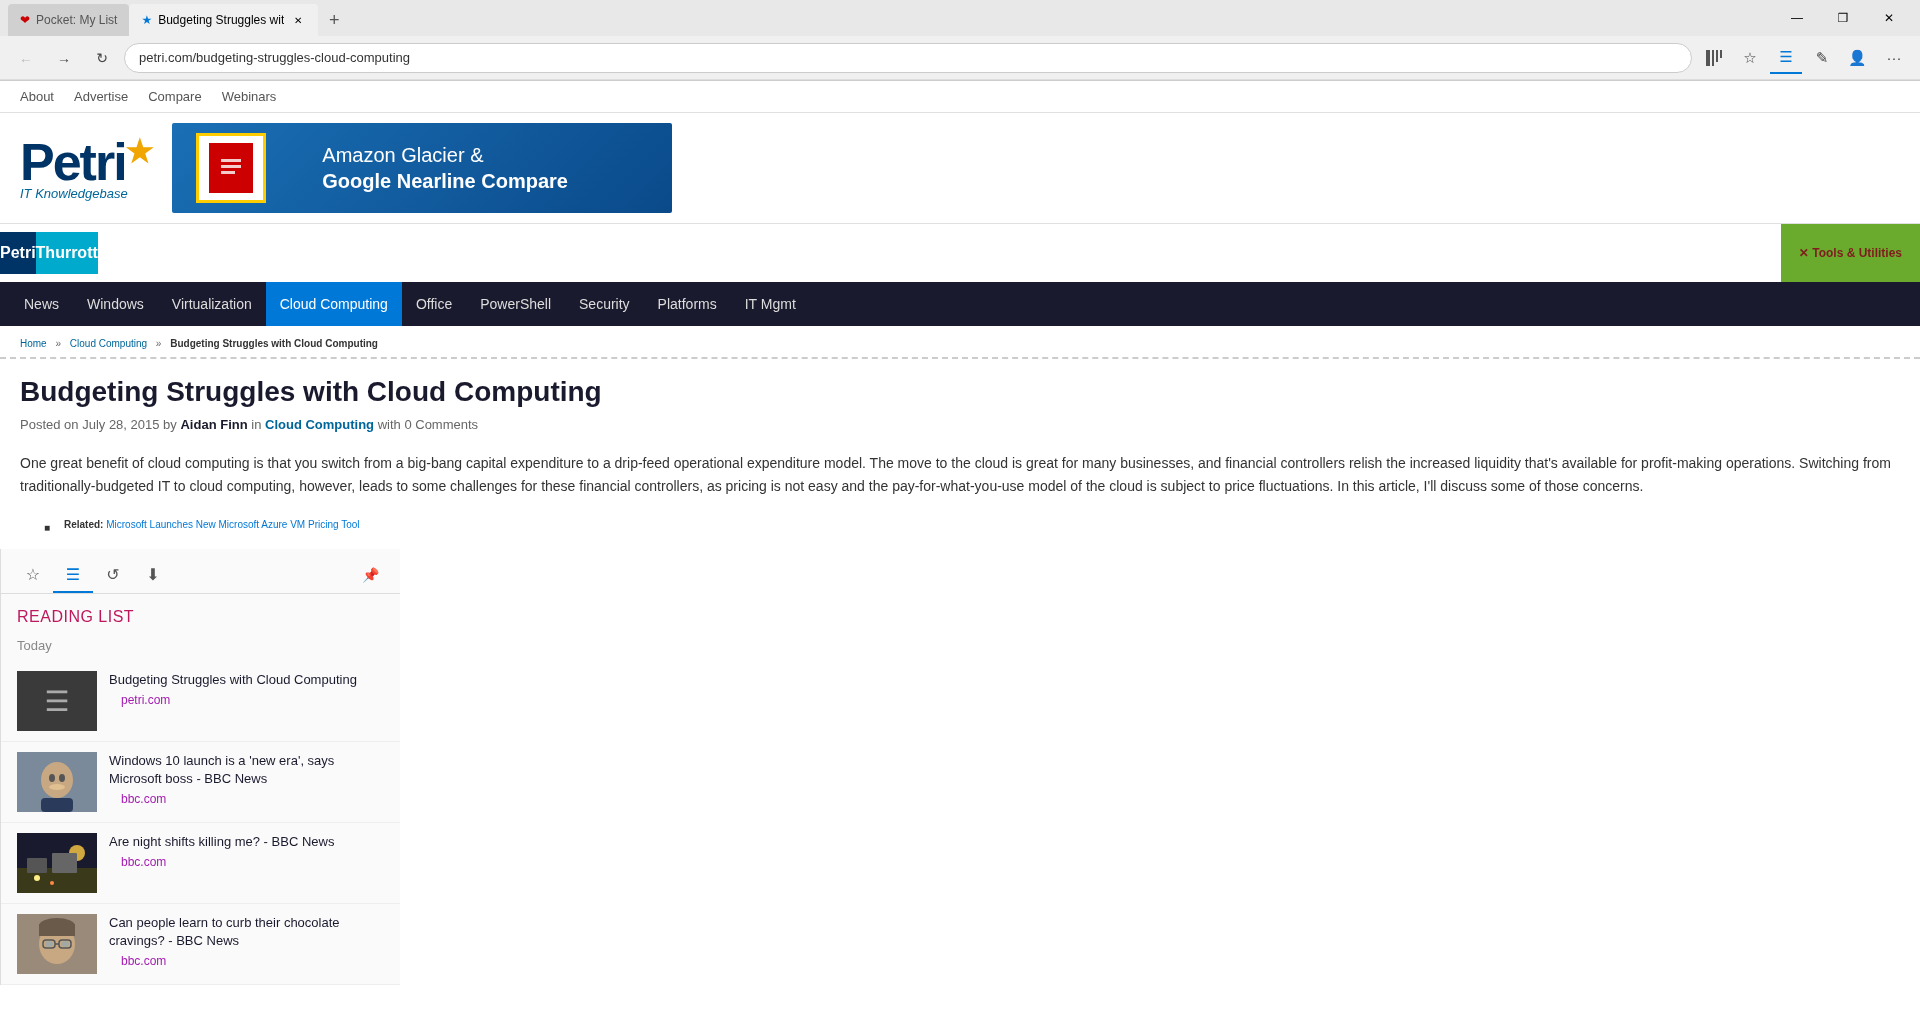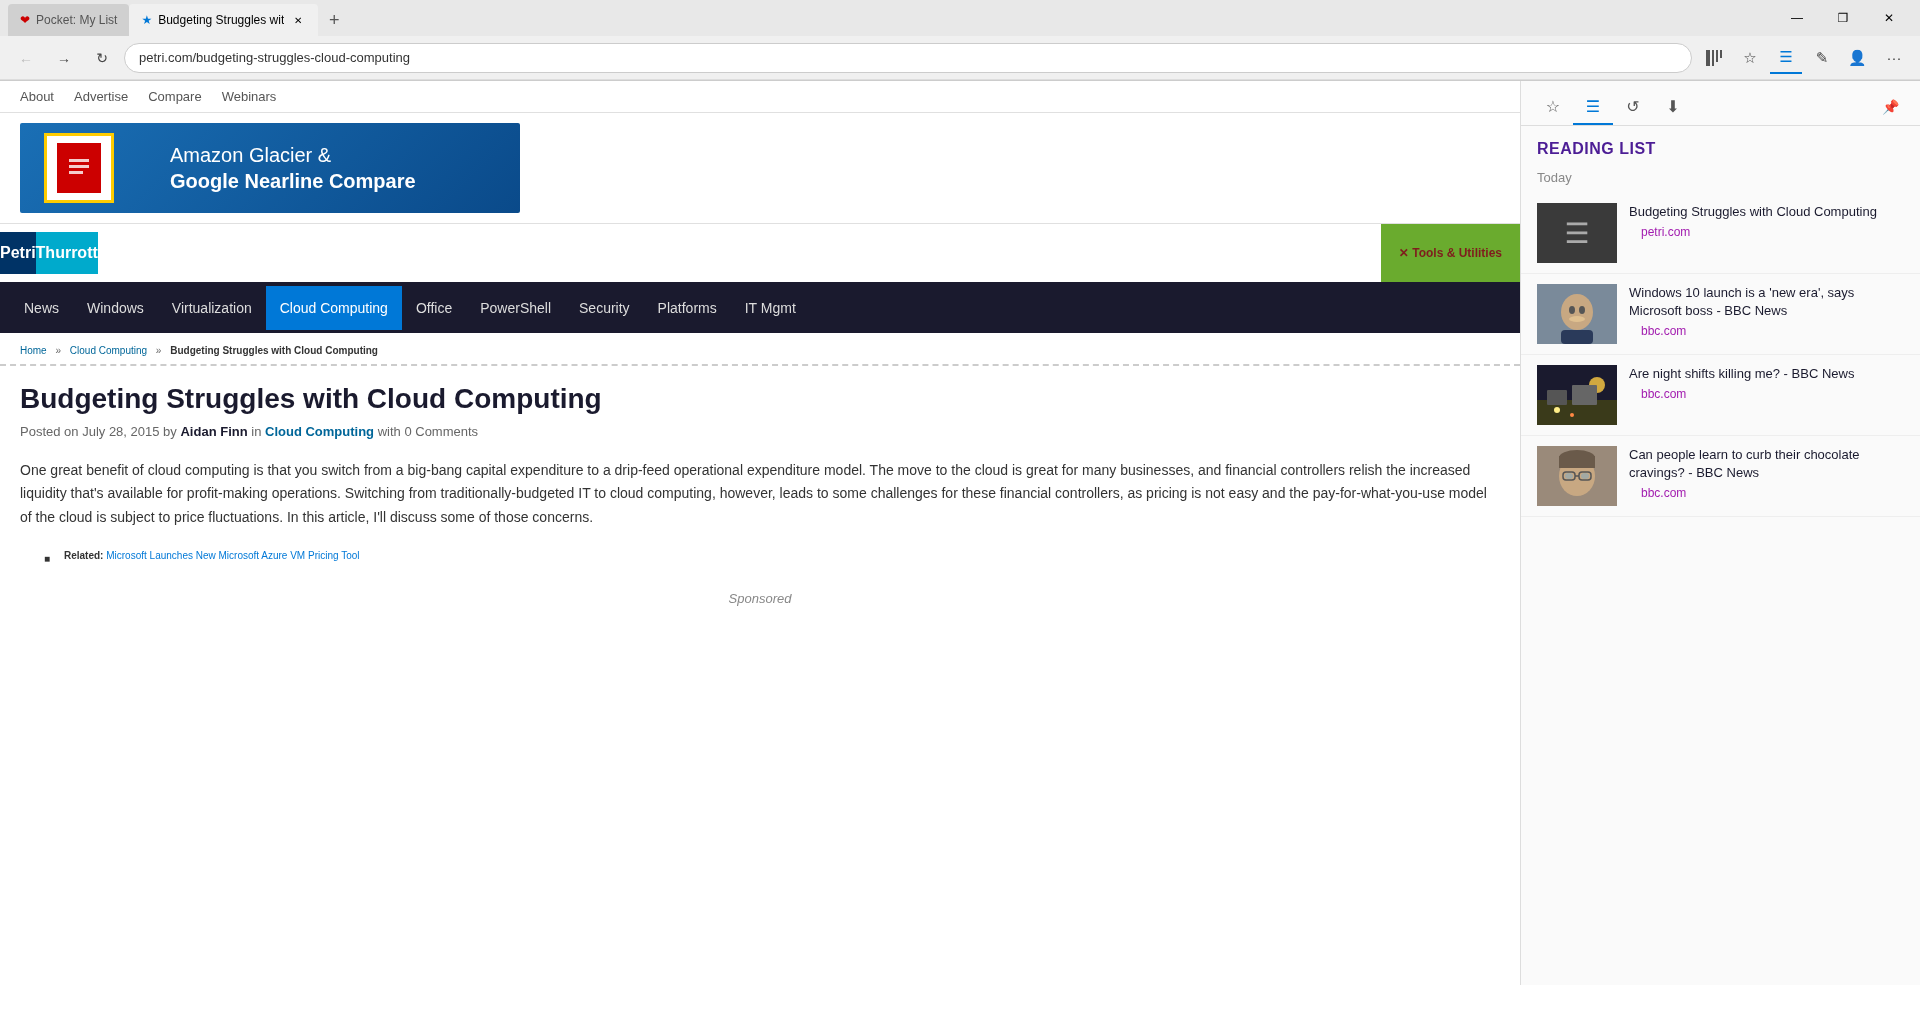--- a/index.html
+++ b/index.html
@@ -133,20 +133,21 @@
       border-radius: 4px;
       font-size: 15px;
       color: #444;
     }
     .nav-action-btn.active-blue { color: #0078d7; border-bottom: 2px solid #0078d7; border-radius: 0; }
 
     
     .main-layout {
       display: flex;
       height: calc(1020px - 36px - 36px - 44px);
+      flex-direction: column;
     }
 
     
     .website-content {
       flex: 1;
       overflow-y: auto;
       background: #fff;
     }
 
     
@@ -269,21 +270,21 @@
     .tools-area {
       display: flex;
       align-items: center;
     }
 
     
     .nav-menu {
       background: #1a1a2e;
       display: flex;
       align-items: center;
-      height: 51px;
+      height: 44px;
       padding: 0 10px;
     }
     .nav-menu-item {
       color: #ddd;
       font-size: 14px;
       padding: 0 14px;
       height: 44px;
       display: flex;
       align-items: center;
       cursor: pointer;
@@ -401,22 +402,22 @@
     }
     .panel-pin {
       margin-left: auto;
       font-size: 14px;
       color: #555;
       cursor: pointer;
       padding: 4px 8px;
     }
     .panel-title {
       font-size: 16px;
-      font-weight: bold;
-      color: #4c1d95;
+      font-weight: normal;
+      color: #be185d;
       padding: 14px 16px 8px;
       letter-spacing: 0.5px;
     }
     .section-date {
       font-size: 13px;
       color: #888;
       padding: 4px 16px 8px;
     }
     .reading-item {
       display: flex;
@@ -523,20 +524,26 @@
   <div class="website-content">
 
     <div class="utility-bar">
       <a href="#">About</a>
       <a href="#">Advertise</a>
       <a href="#">Compare</a>
       <a href="#">Webinars</a>
     </div>
 
     <div class="site-header">
+      <div class="logo-area">
+        <div class="logo-petri">
+          <span>Petri</span><span class="star">★</span>
+        </div>
+        <div class="logo-sub">IT Knowledgebase</div>
+      </div>
       <div class="ad-banner">
         <div class="ad-icon">
           <div class="ad-icon-inner">
             <svg width="32" height="38" viewBox="0 0 32 38" fill="none">
               <rect x="2" y="2" width="28" height="34" fill="#cc0000"></rect>
               <rect x="6" y="10" width="20" height="3" fill="#fff" opacity="0.8"></rect>
               <rect x="6" y="16" width="20" height="3" fill="#fff" opacity="0.8"></rect>
               <rect x="6" y="22" width="14" height="3" fill="#fff" opacity="0.8"></rect>
             </svg>
           </div>

